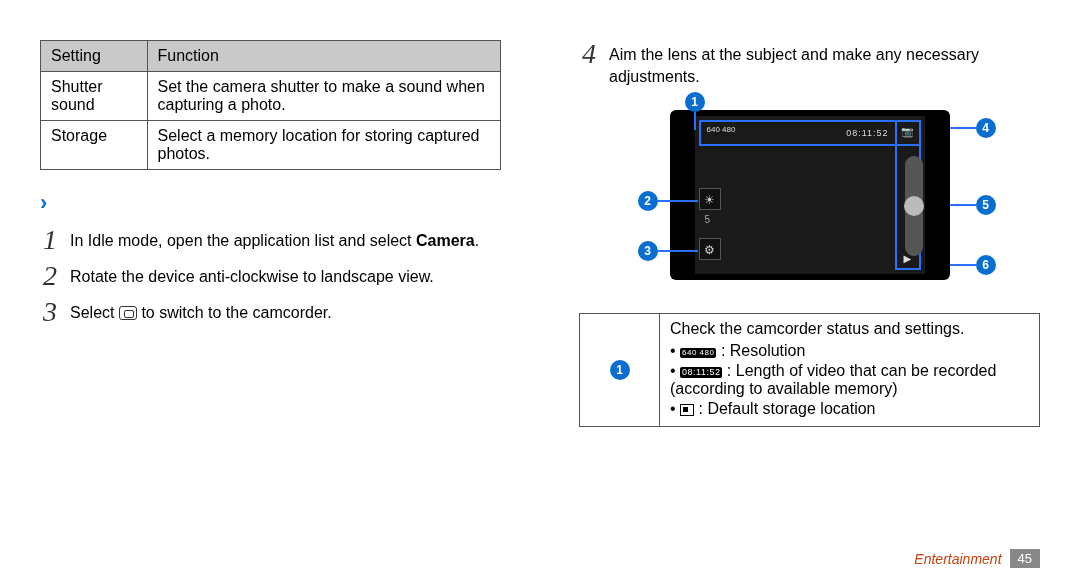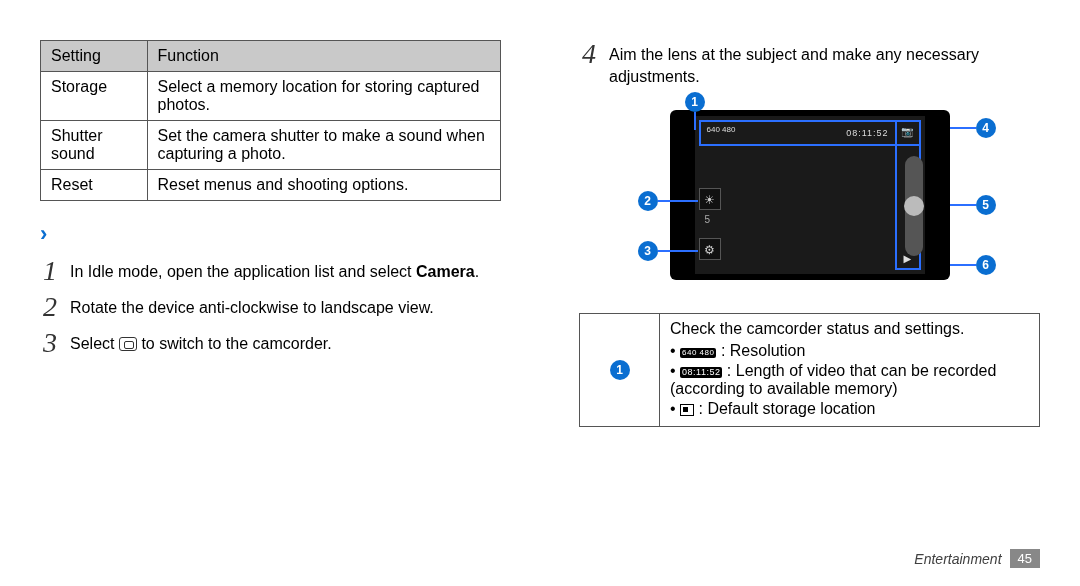--- a/index.html
+++ b/index.html
@@ -216,21 +216,21 @@
 
   
   .footer {
     position: absolute;
     bottom: 18px; right: 40px;
     display: flex;
     align-items: center;
     gap: 8px;
     font-size: 14px;
   }
-  .footer .cat { font-style: italic; color: #404040; text-align: right; }
+  .footer .cat { font-style: italic; color: #c2410c; text-align: right; }
   .footer .pg {
     background: #888;
     color: #ffffff;
     padding: 2px 8px;
     font-size: 13px;
   }
 </style>
 </head>
 <body>
 
@@ -238,30 +238,26 @@
 
   <div class="col">
 
     <table class="settings">
       <tbody>
           <tr>
         <th>Setting</th>
         <th>Function</th>
       </tr>
       <tr>
-        <td>Storage</td>
-        <td>Select a memory location for storing captured photos.</td>
-      </tr>
-      <tr>
         <td>Shutter sound</td>
         <td>Set the camera shutter to make a sound when capturing a photo.</td>
       </tr>
       <tr>
-        <td>Reset</td>
-        <td>Reset menus and shooting options.</td>
+        <td>Storage</td>
+        <td>Select a memory location for storing captured photos.</td>
       </tr>
     </tbody>
       </table>
 
     <div class="sec-head">
       <span class="chev">›</span>
     </div>
 
     <div class="step">
       <div class="num">1</div>

